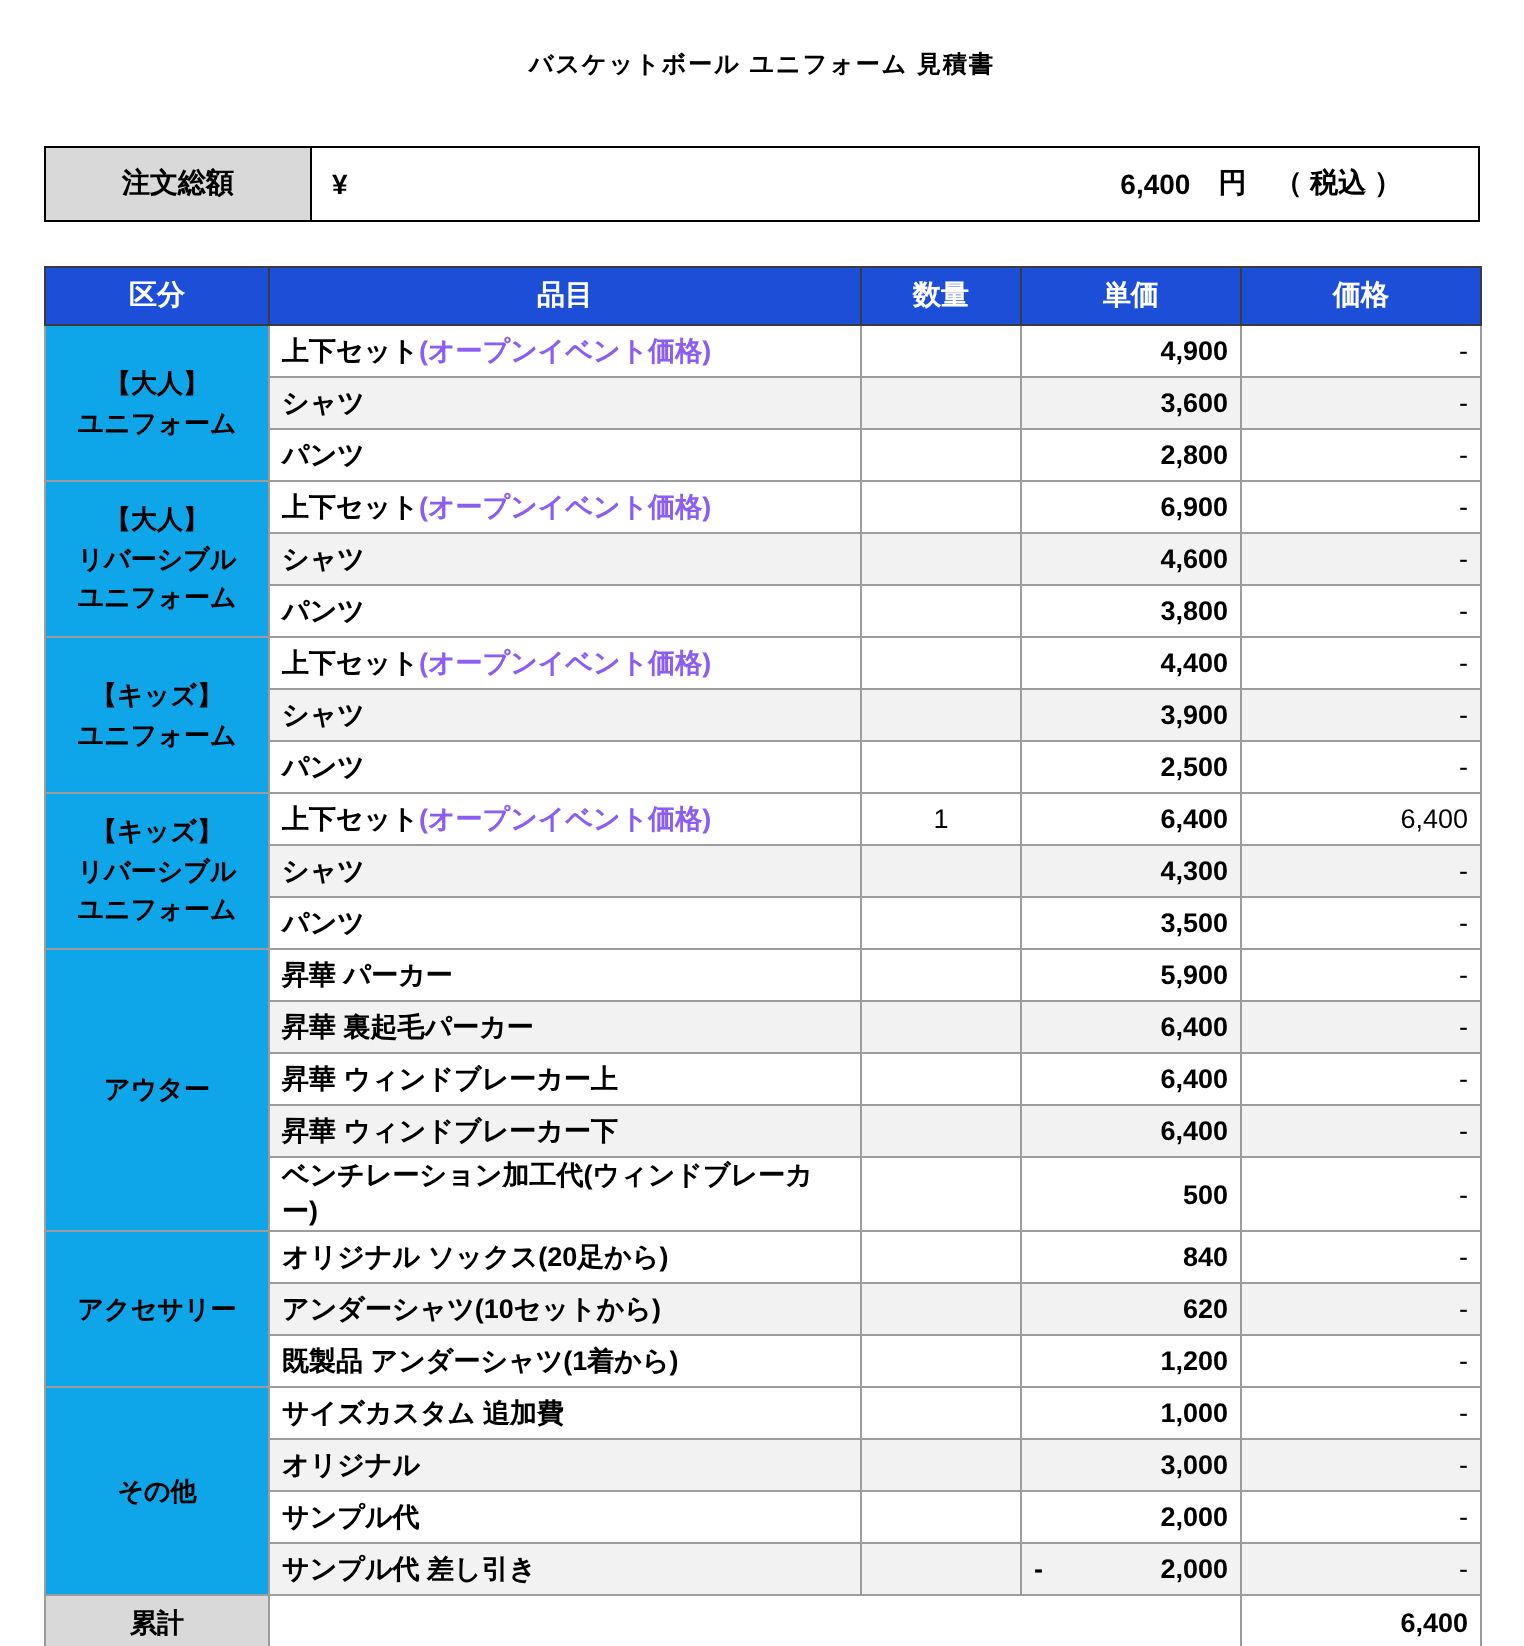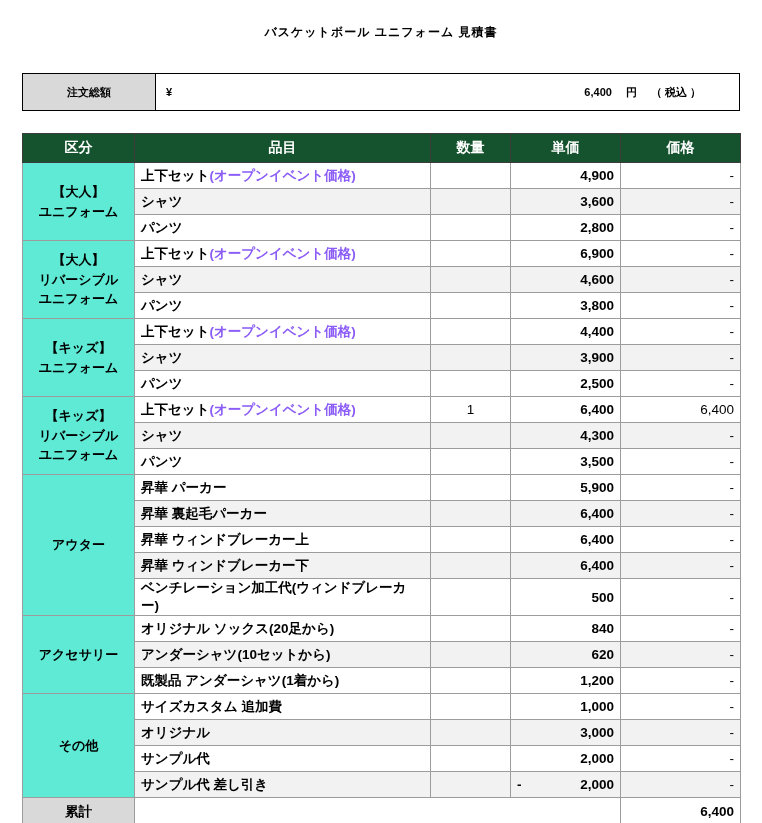--- a/index.html
+++ b/index.html
@@ -34,21 +34,21 @@
     margin: 22px 22px 0 22px;
   }
   table.total {
     border-collapse: collapse;
     width: 718px;
     table-layout: fixed;
   }
   table.total td {
     border: 1px solid #000000;
     height: 36px;
-    font-size: 11px;
+    font-size: 14px;
     font-weight: bold;
     padding: 0 10px;
   }
   td.total-label {
     width: 112px;
     background: #d9d9d9;
     text-align: center;
     padding: 0;
   }
   td.total-value {
@@ -80,36 +80,36 @@
     width: 718px;
     table-layout: fixed;
     font-size: 13.5px;
   }
   table.items th, table.items td {
     border: 1px solid #9c9c9c;
     height: 25px;
     padding: 0 6px;
   }
   table.items thead th {
-    background: #14532d;
+    background: #1d4ed8;
     color: #ffffff;
     font-weight: bold;
     font-size: 14px;
     text-align: center;
     height: 28px;
     border: 1px solid #3b3b3b;
   }
   col.c-cat { width: 112px; }
   col.c-item { width: 296px; }
   col.c-qty { width: 80px; }
   col.c-unit { width: 110px; }
   col.c-price { width: 120px; }
 
   td.cat {
-    background: #5eead4;
+    background: #0ea5e9;
     text-align: center;
     font-weight: bold;
     font-size: 13px;
     line-height: 1.5;
     border: 1px solid #9c9c9c;
   }
   td.item {
     text-align: left;
     font-weight: bold;
   }

